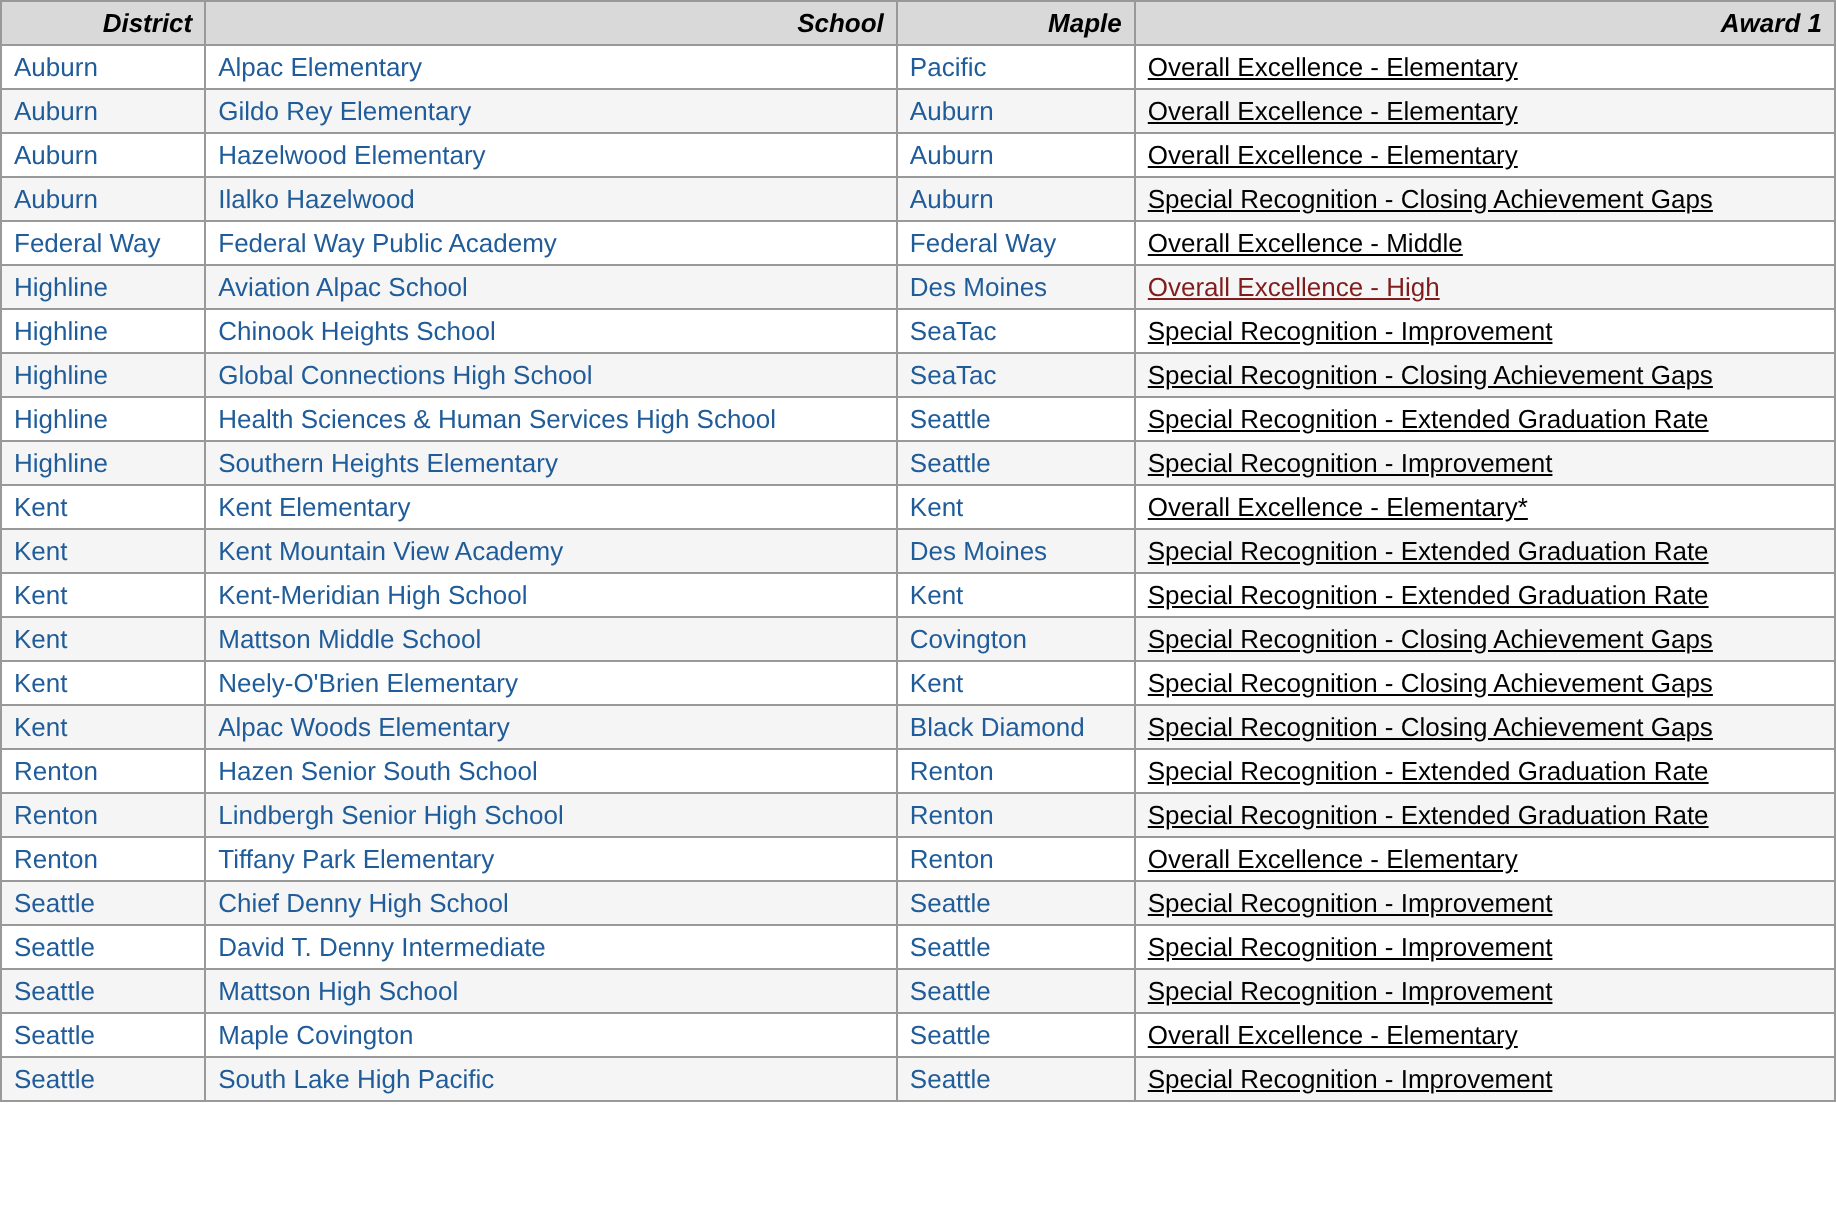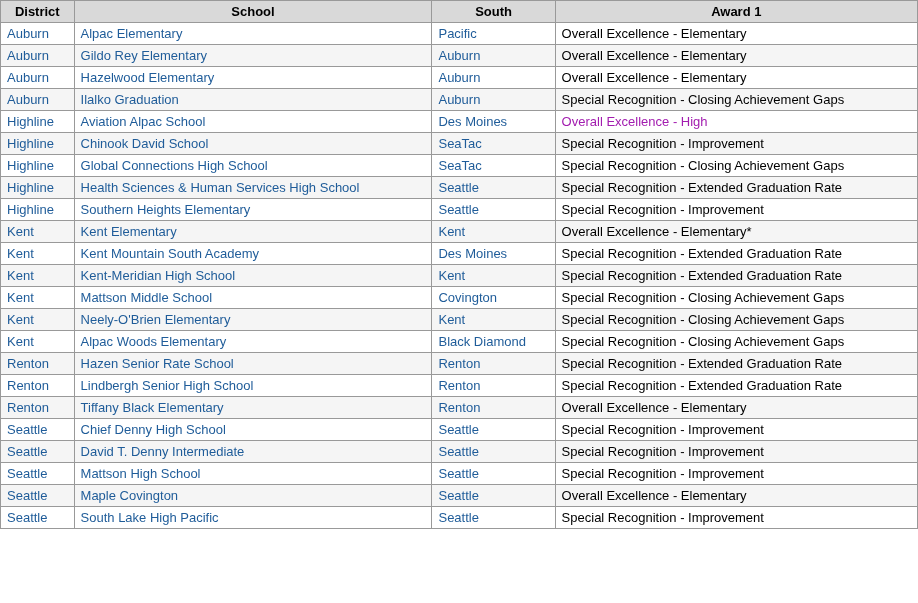--- a/index.html
+++ b/index.html
@@ -19,41 +19,42 @@
       border: 1px solid #999;
       padding: 3px 6px;
       white-space: nowrap;
     }
     thead tr {
       background: #d9d9d9;
     }
     thead th {
       font-weight: bold;
       color: #000;
-      text-align: center;
+      text-align: right;
+      font-style: italic;
     }
     tbody tr:nth-child(odd) {
       background: #ffffff;
     }
     tbody tr:nth-child(even) {
       background: #f5f5f5;
     }
     .award    { color: #000; }
     td { color: #1f5c99; }
-    td.award { color: #000; }
+    td.award { color: #000; text-decoration: underline; }
   </style>
 </head>
 <body>
 
 <table>
   <thead>
     <tr>
       <th>District</th>
       <th>School</th>
-      <th>South</th>
+      <th>Maple</th>
       <th>Award 1</th>
     </tr>
   </thead>
   <tbody id="table-body">
   <tr>
         <td>Auburn</td>
         <td>Alpac Elementary</td>
         <td>Pacific</td>
         <td class="award" style="color: rgb(0, 0, 0);">Overall Excellence - Elementary</td>
       </tr>
@@ -64,33 +65,39 @@
         <td class="award" style="color: rgb(0, 0, 0);">Overall Excellence - Elementary</td>
       </tr>
       <tr>
         <td>Auburn</td>
         <td>Hazelwood Elementary</td>
         <td>Auburn</td>
         <td class="award" style="color: rgb(0, 0, 0);">Overall Excellence - Elementary</td>
       </tr>
       <tr>
         <td>Auburn</td>
-        <td>Ilalko Graduation</td>
-        <td>Auburn</td>
-        <td class="award" style="color: rgb(0, 0, 0);">Special Recognition - Closing Achievement Gaps</td>
+        <td>Ilalko Hazelwood</td>
+        <td>Auburn</td>
+        <td class="award" style="color: rgb(0, 0, 0);">Special Recognition - Closing Achievement Gaps</td>
+      </tr>
+      <tr>
+        <td>Federal Way</td>
+        <td>Federal Way Public Academy</td>
+        <td>Federal Way</td>
+        <td class="award" style="color: rgb(0, 0, 0);">Overall Excellence - Middle</td>
       </tr>
       <tr>
         <td>Highline</td>
         <td>Aviation Alpac School</td>
         <td>Des Moines</td>
-        <td class="award" style="color: #a21caf;">Overall Excellence - High</td>
-      </tr>
-      <tr>
-        <td>Highline</td>
-        <td>Chinook David School</td>
+        <td class="award" style="color: #7f1d1d;">Overall Excellence - High</td>
+      </tr>
+      <tr>
+        <td>Highline</td>
+        <td>Chinook Heights School</td>
         <td>SeaTac</td>
         <td class="award" style="color: rgb(0, 0, 0);">Special Recognition - Improvement</td>
       </tr>
       <tr>
         <td>Highline</td>
         <td>Global Connections High School</td>
         <td>SeaTac</td>
         <td class="award" style="color: rgb(0, 0, 0);">Special Recognition - Closing Achievement Gaps</td>
       </tr>
       <tr>
@@ -106,21 +113,21 @@
         <td class="award" style="color: rgb(0, 0, 0);">Special Recognition - Improvement</td>
       </tr>
       <tr>
         <td>Kent</td>
         <td>Kent Elementary</td>
         <td>Kent</td>
         <td class="award" style="color: rgb(0, 0, 0);">Overall Excellence - Elementary*</td>
       </tr>
       <tr>
         <td>Kent</td>
-        <td>Kent Mountain South Academy</td>
+        <td>Kent Mountain View Academy</td>
         <td>Des Moines</td>
         <td class="award" style="color: rgb(0, 0, 0);">Special Recognition - Extended Graduation Rate</td>
       </tr>
       <tr>
         <td>Kent</td>
         <td>Kent-Meridian High School</td>
         <td>Kent</td>
         <td class="award" style="color: rgb(0, 0, 0);">Special Recognition - Extended Graduation Rate</td>
       </tr>
       <tr>
@@ -136,33 +143,33 @@
         <td class="award" style="color: rgb(0, 0, 0);">Special Recognition - Closing Achievement Gaps</td>
       </tr>
       <tr>
         <td>Kent</td>
         <td>Alpac Woods Elementary</td>
         <td>Black Diamond</td>
         <td class="award" style="color: rgb(0, 0, 0);">Special Recognition - Closing Achievement Gaps</td>
       </tr>
       <tr>
         <td>Renton</td>
-        <td>Hazen Senior Rate School</td>
+        <td>Hazen Senior South School</td>
         <td>Renton</td>
         <td class="award" style="color: rgb(0, 0, 0);">Special Recognition - Extended Graduation Rate</td>
       </tr>
       <tr>
         <td>Renton</td>
         <td>Lindbergh Senior High School</td>
         <td>Renton</td>
         <td class="award" style="color: rgb(0, 0, 0);">Special Recognition - Extended Graduation Rate</td>
       </tr>
       <tr>
         <td>Renton</td>
-        <td>Tiffany Black Elementary</td>
+        <td>Tiffany Park Elementary</td>
         <td>Renton</td>
         <td class="award" style="color: rgb(0, 0, 0);">Overall Excellence - Elementary</td>
       </tr>
       <tr>
         <td>Seattle</td>
         <td>Chief Denny High School</td>
         <td>Seattle</td>
         <td class="award" style="color: rgb(0, 0, 0);">Special Recognition - Improvement</td>
       </tr>
       <tr>

